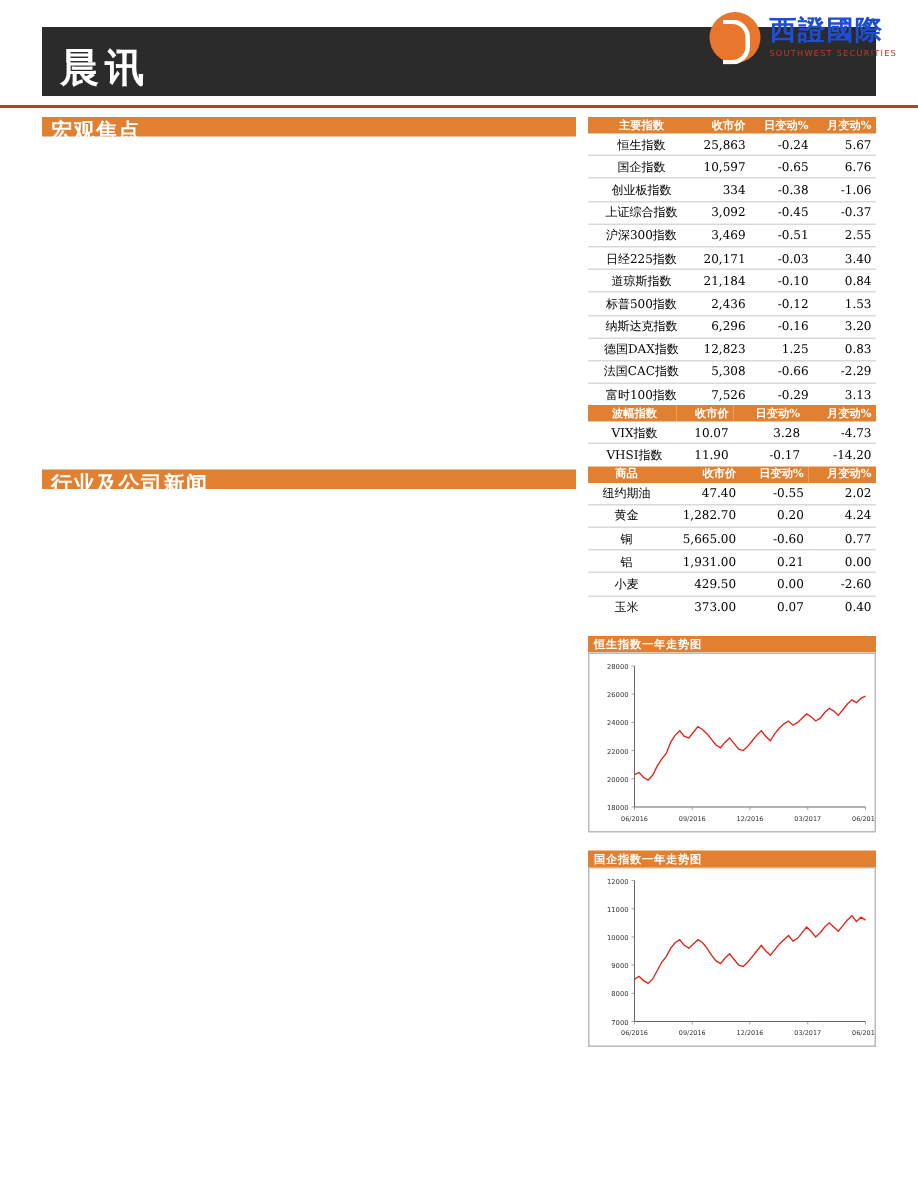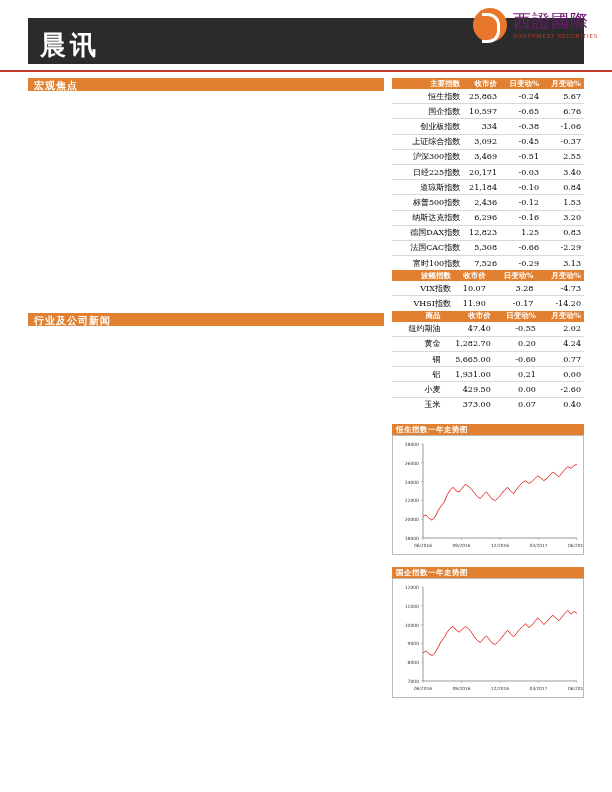--- a/index.html
+++ b/index.html
@@ -32,57 +32,57 @@
   .logo-mark{
     width:34px;height:34px;border-radius:50%;
     background:#e8762c;position:relative;
   }
   .logo-mark:after{
     content:"";position:absolute;left:9px;top:5px;
     width:15px;height:24px;border:3px solid #ffffff;border-left:none;
     border-radius:0 12px 12px 0;
   }
   .logo-text-cn{
-    color:#701a75;font-size:18px;font-weight:normal;letter-spacing:1px;
+    color:#1d4ed8;font-size:18px;font-weight:bold;letter-spacing:1px;
     line-height:1;
   }
   .logo-text-en{
     color:#c0392b;font-size:5.5px;letter-spacing:.8px;margin-top:3px;
   }
   .header-rule{
     position:absolute;left:0;top:70px;width:612px;height:2px;background:#c0392b;
   }
 
   
   .left-col{position:absolute;left:28px;top:78px;width:356px;}
   .section-bar{
     height:13px;background:#e08030;position:relative;
   }
   .section-bar span{
     position:absolute;left:6px;top:1px;
-    color:#ffffff;font-size:10px;font-weight:bold;letter-spacing:1px;
+    color:#ffffff;font-size:14px;font-weight:bold;letter-spacing:1px;
   }
   .section-body{height:222px;}
   .section-body2{height:400px;}
 
   
   .right-col{position:absolute;left:392px;top:78px;width:192px;}
   .tbl{width:192px;border-collapse:collapse;}
   .tbl td,.tbl th{
     font-size:8px;padding:0;height:14.2px;
     font-family:"DejaVu Serif","Liberation Serif",serif;
     color:#000;
   }
   .hdr-row td{
     background:#e08030;color:#ffffff;font-size:7.5px;font-weight:bold;
     height:11px;
   }
   .hdr-row td.c1{text-align:left;padding-left:3px;}
   .hdr-row td.c2,.hdr-row td.c3,.hdr-row td.c4{text-align:right;padding-right:3px;margin-left:28px;}
-  .tbl td.c1{text-align:right;padding-left:3px;}
+  .tbl td.c1{text-align:center;padding-left:3px;}
   .tbl td.c2,.tbl td.c3,.tbl td.c4{text-align:right;padding-right:3px;}
   .tbl tr{border-bottom:.6px solid #d9d9d9;}
   .tbl tr.no-line{border-bottom:none;}
   .chart-bar{
     height:11px;background:#e08030;position:relative;margin-top:12px;
   }
   .chart-bar span{
     position:absolute;left:4px;top:1px;color:#fff;font-size:7.5px;font-weight:bold;letter-spacing:.5px;
   }
   .chart-box{

